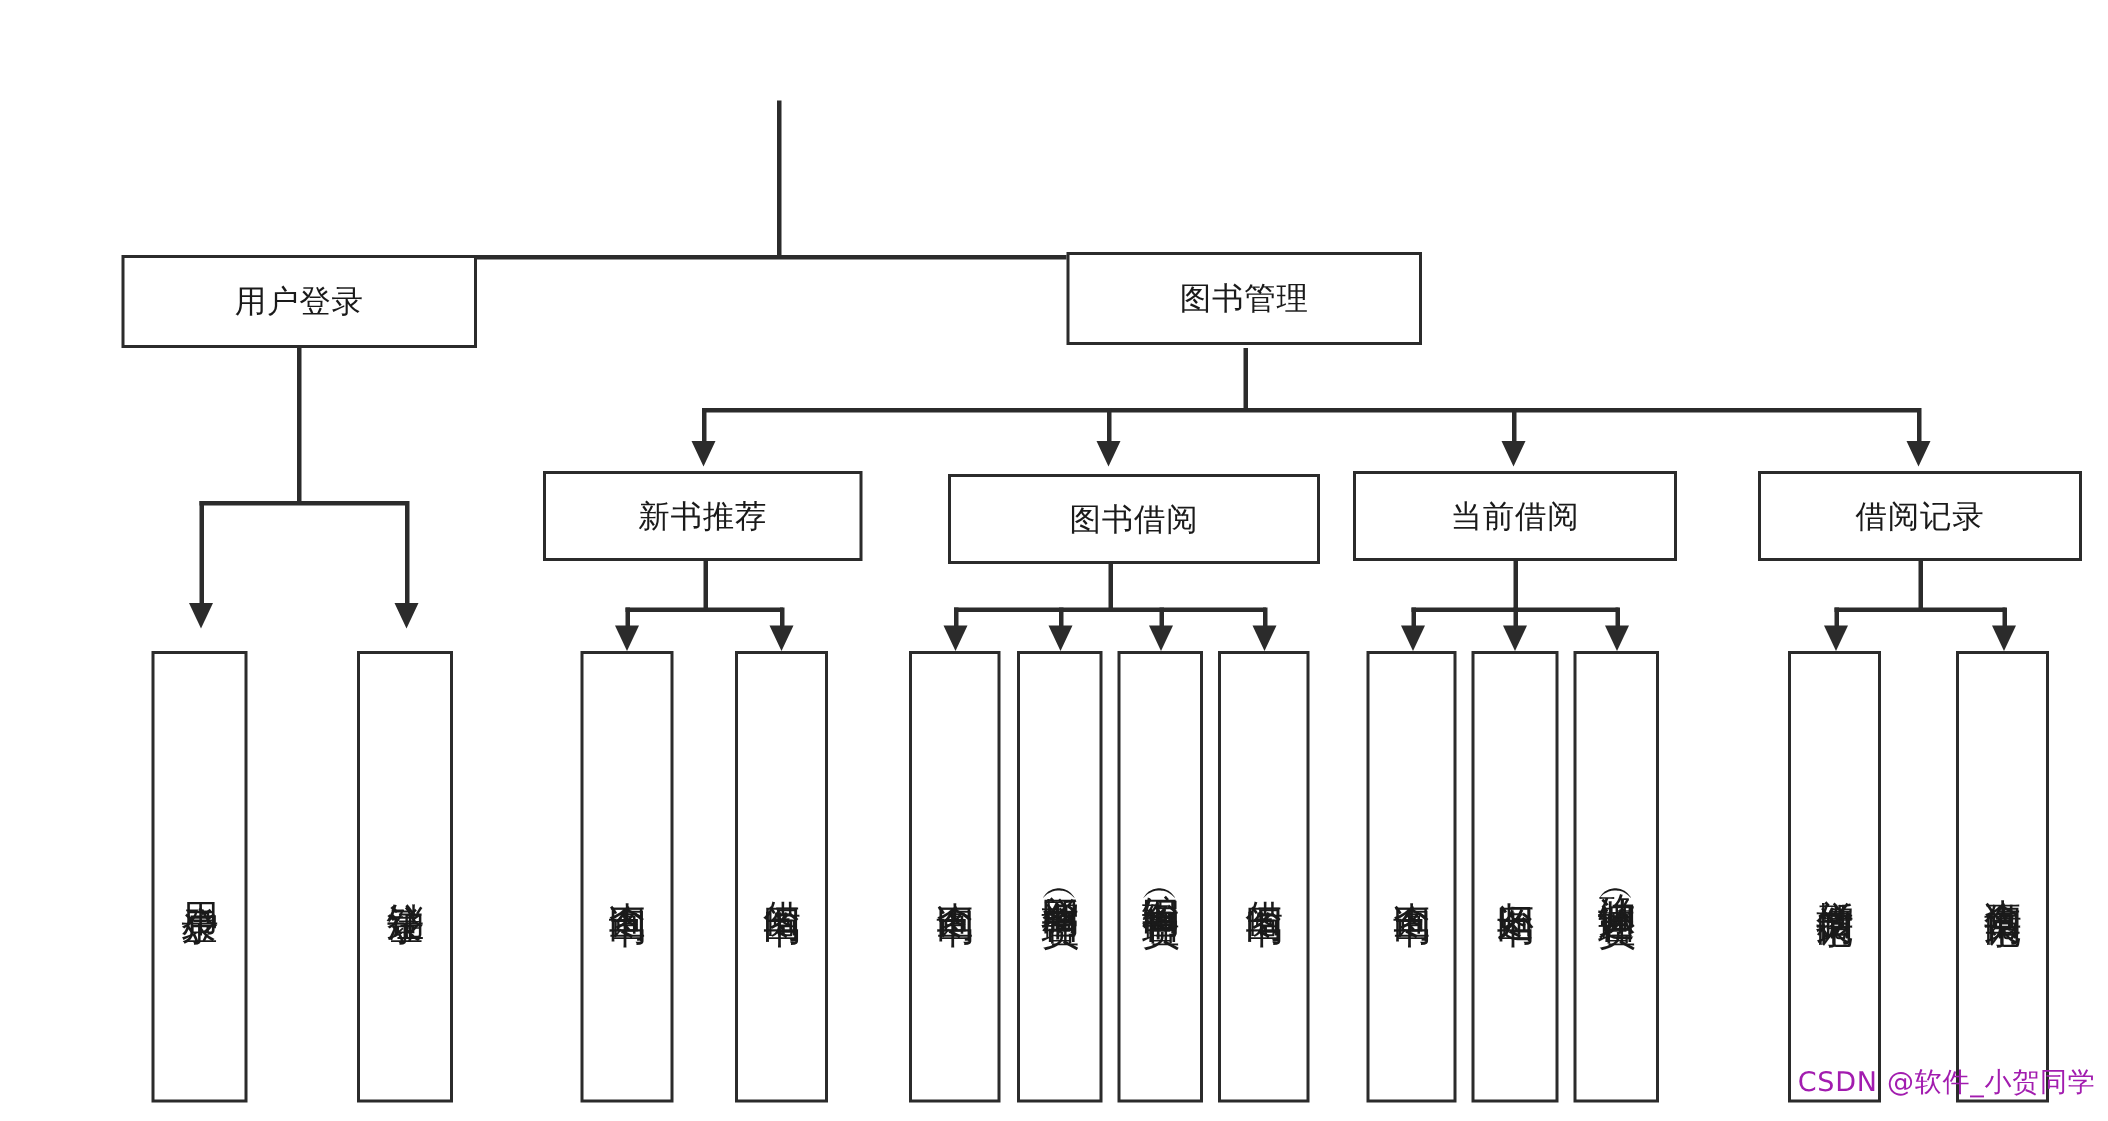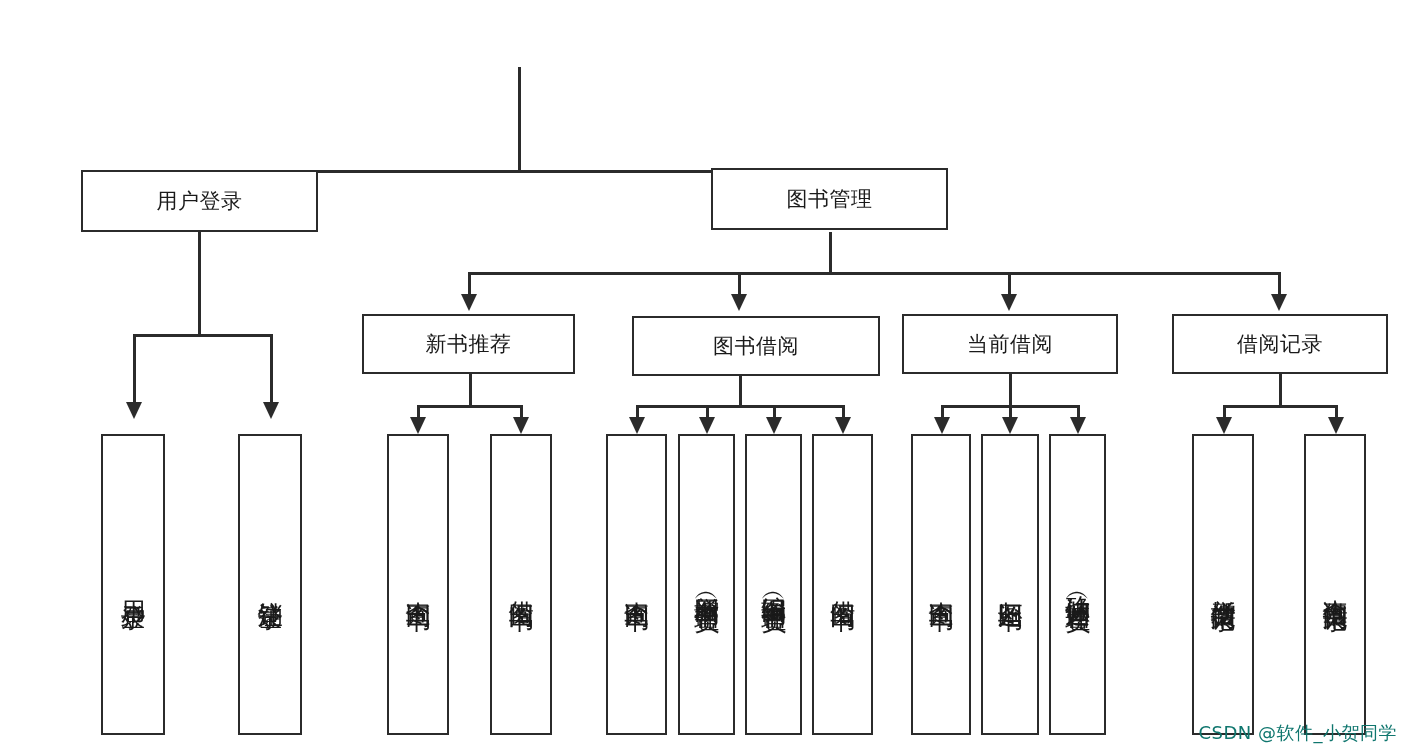--- a/index.html
+++ b/index.html
@@ -64,23 +64,23 @@
     width:0;height:0;
     border-left:8px solid transparent;
     border-right:8px solid transparent;
     border-top:17px solid #2b2b2b;
     z-index:2;
   }
   
   #watermark{
     position:absolute;
     right:8px;
-    bottom:2px;
+    bottom:14px;
     font-size:18px;
-    color:#0f766e;
+    color:#a21caf;
     letter-spacing:0.5px;
     z-index:5;
     white-space:nowrap;
     pointer-events:none;
   }
 </style>
 </head>
 <body>
 
 <div id="canvas">

